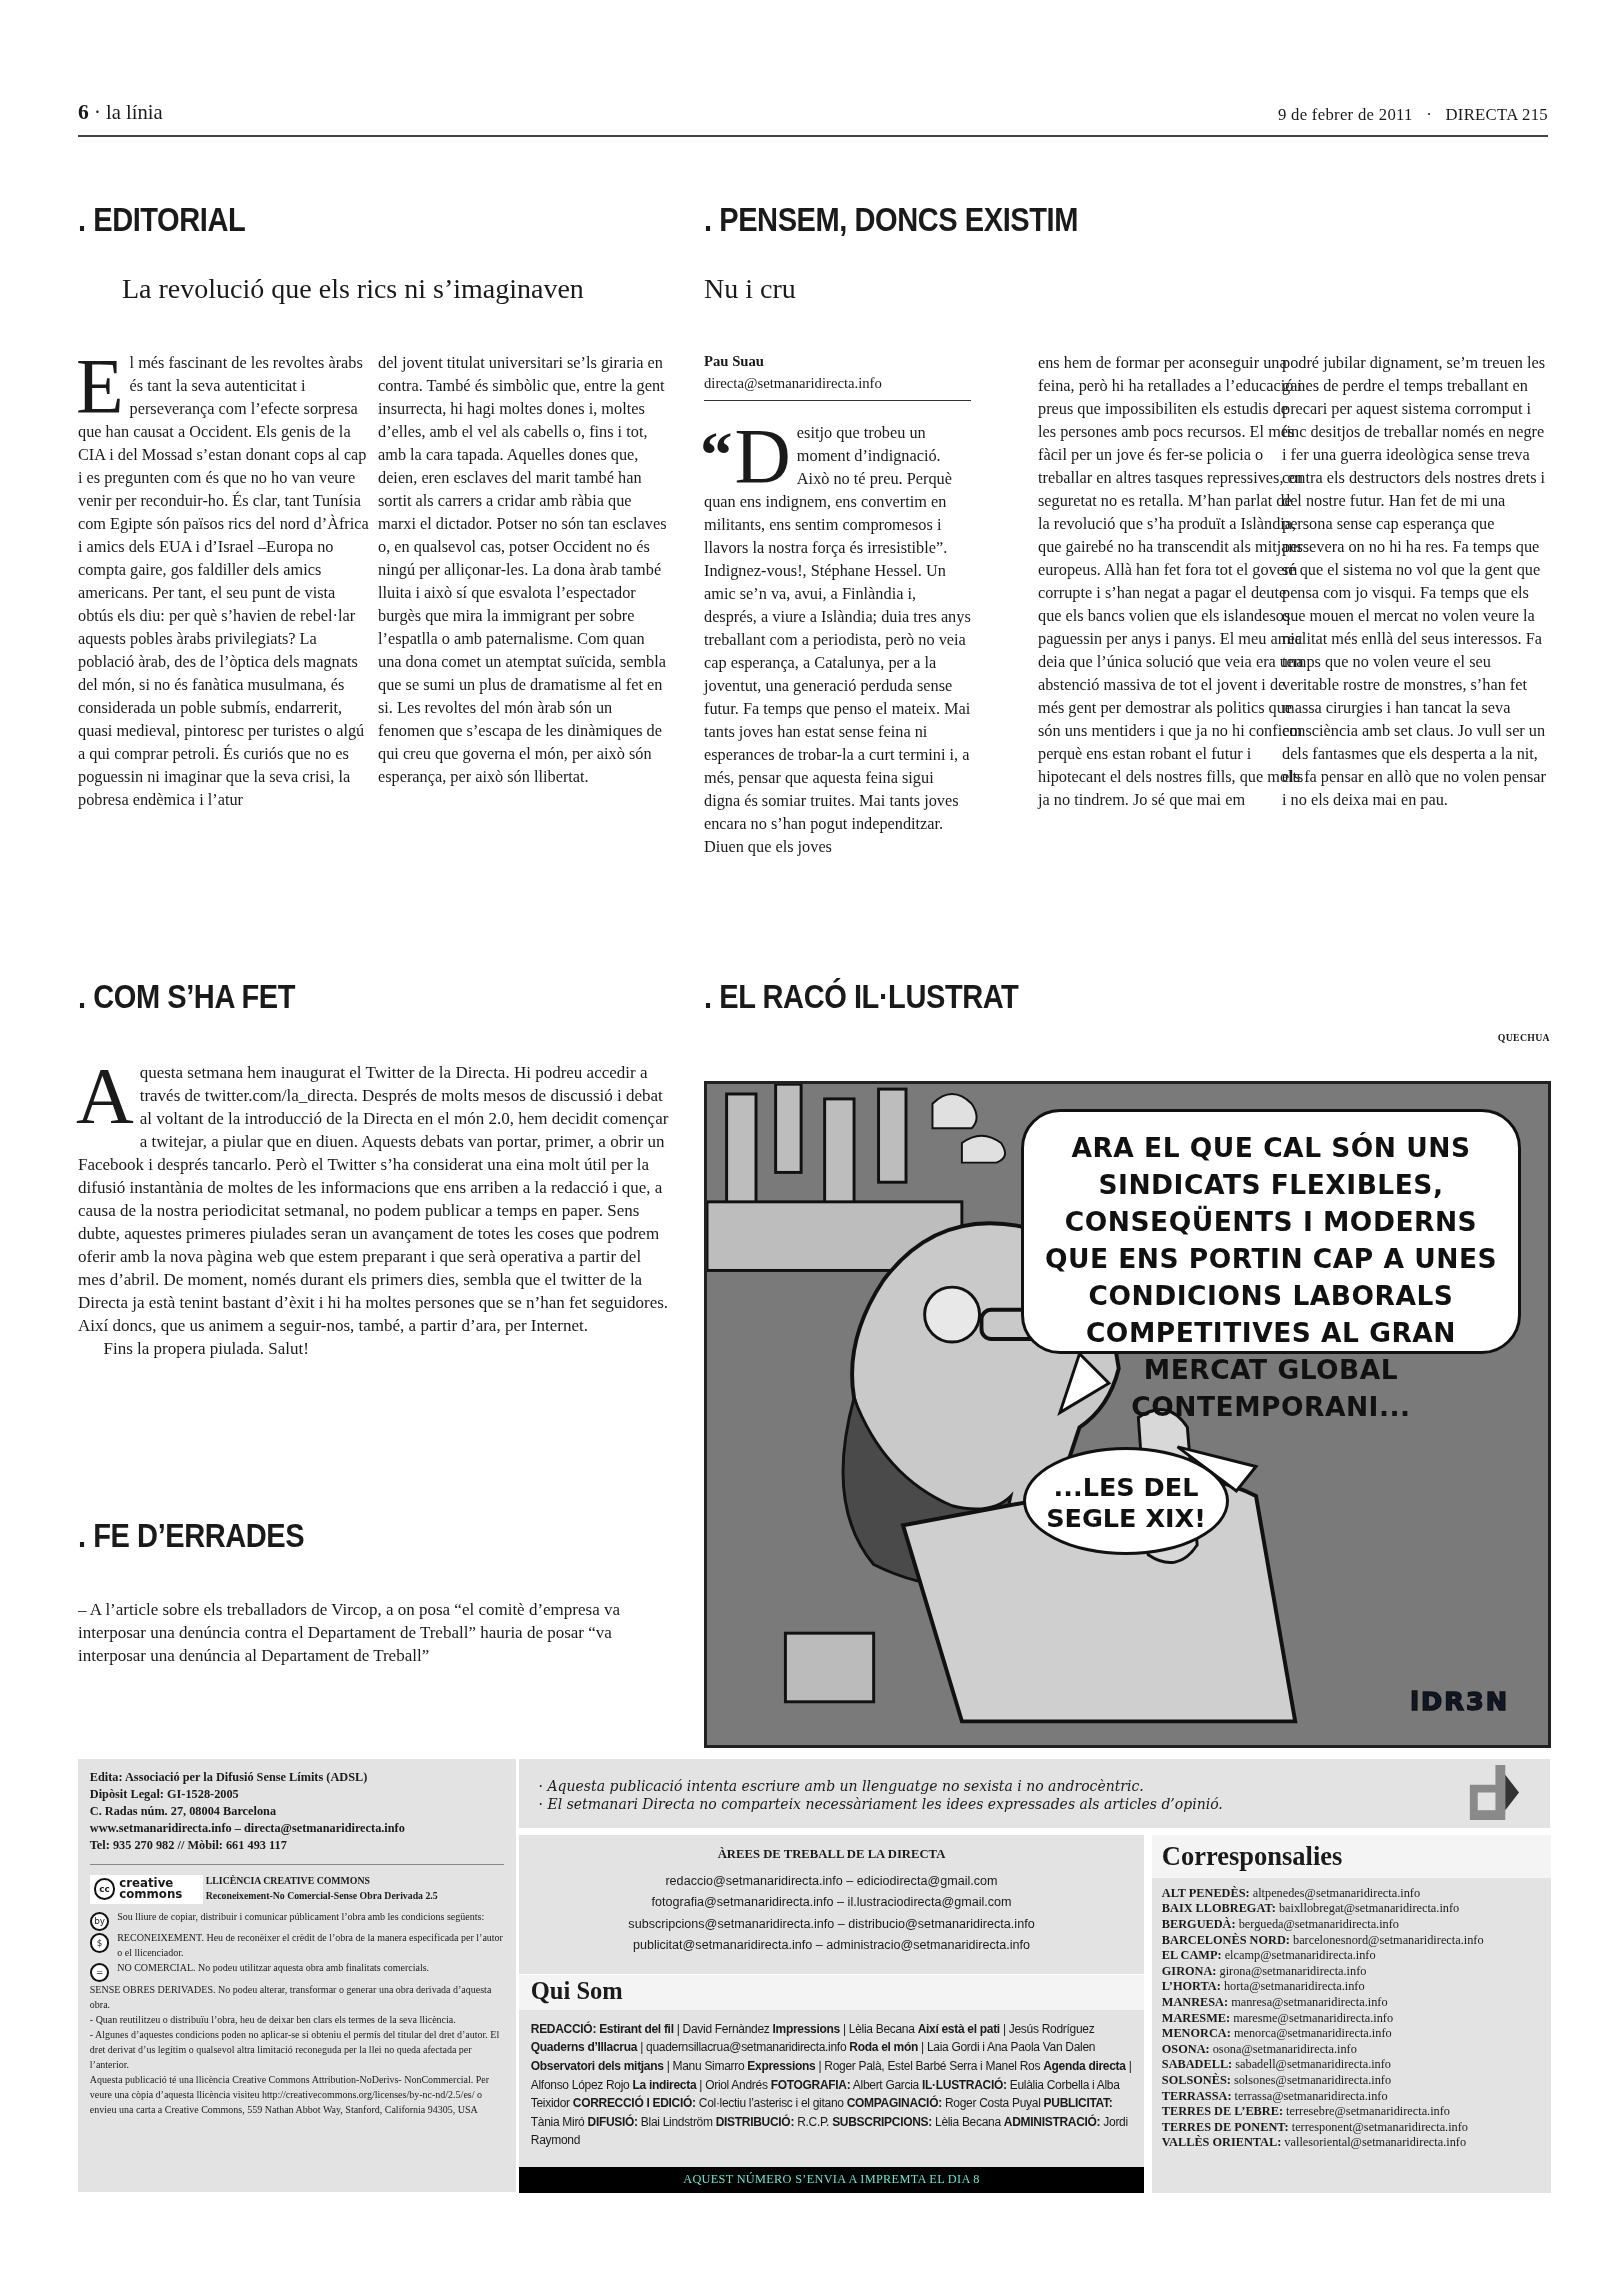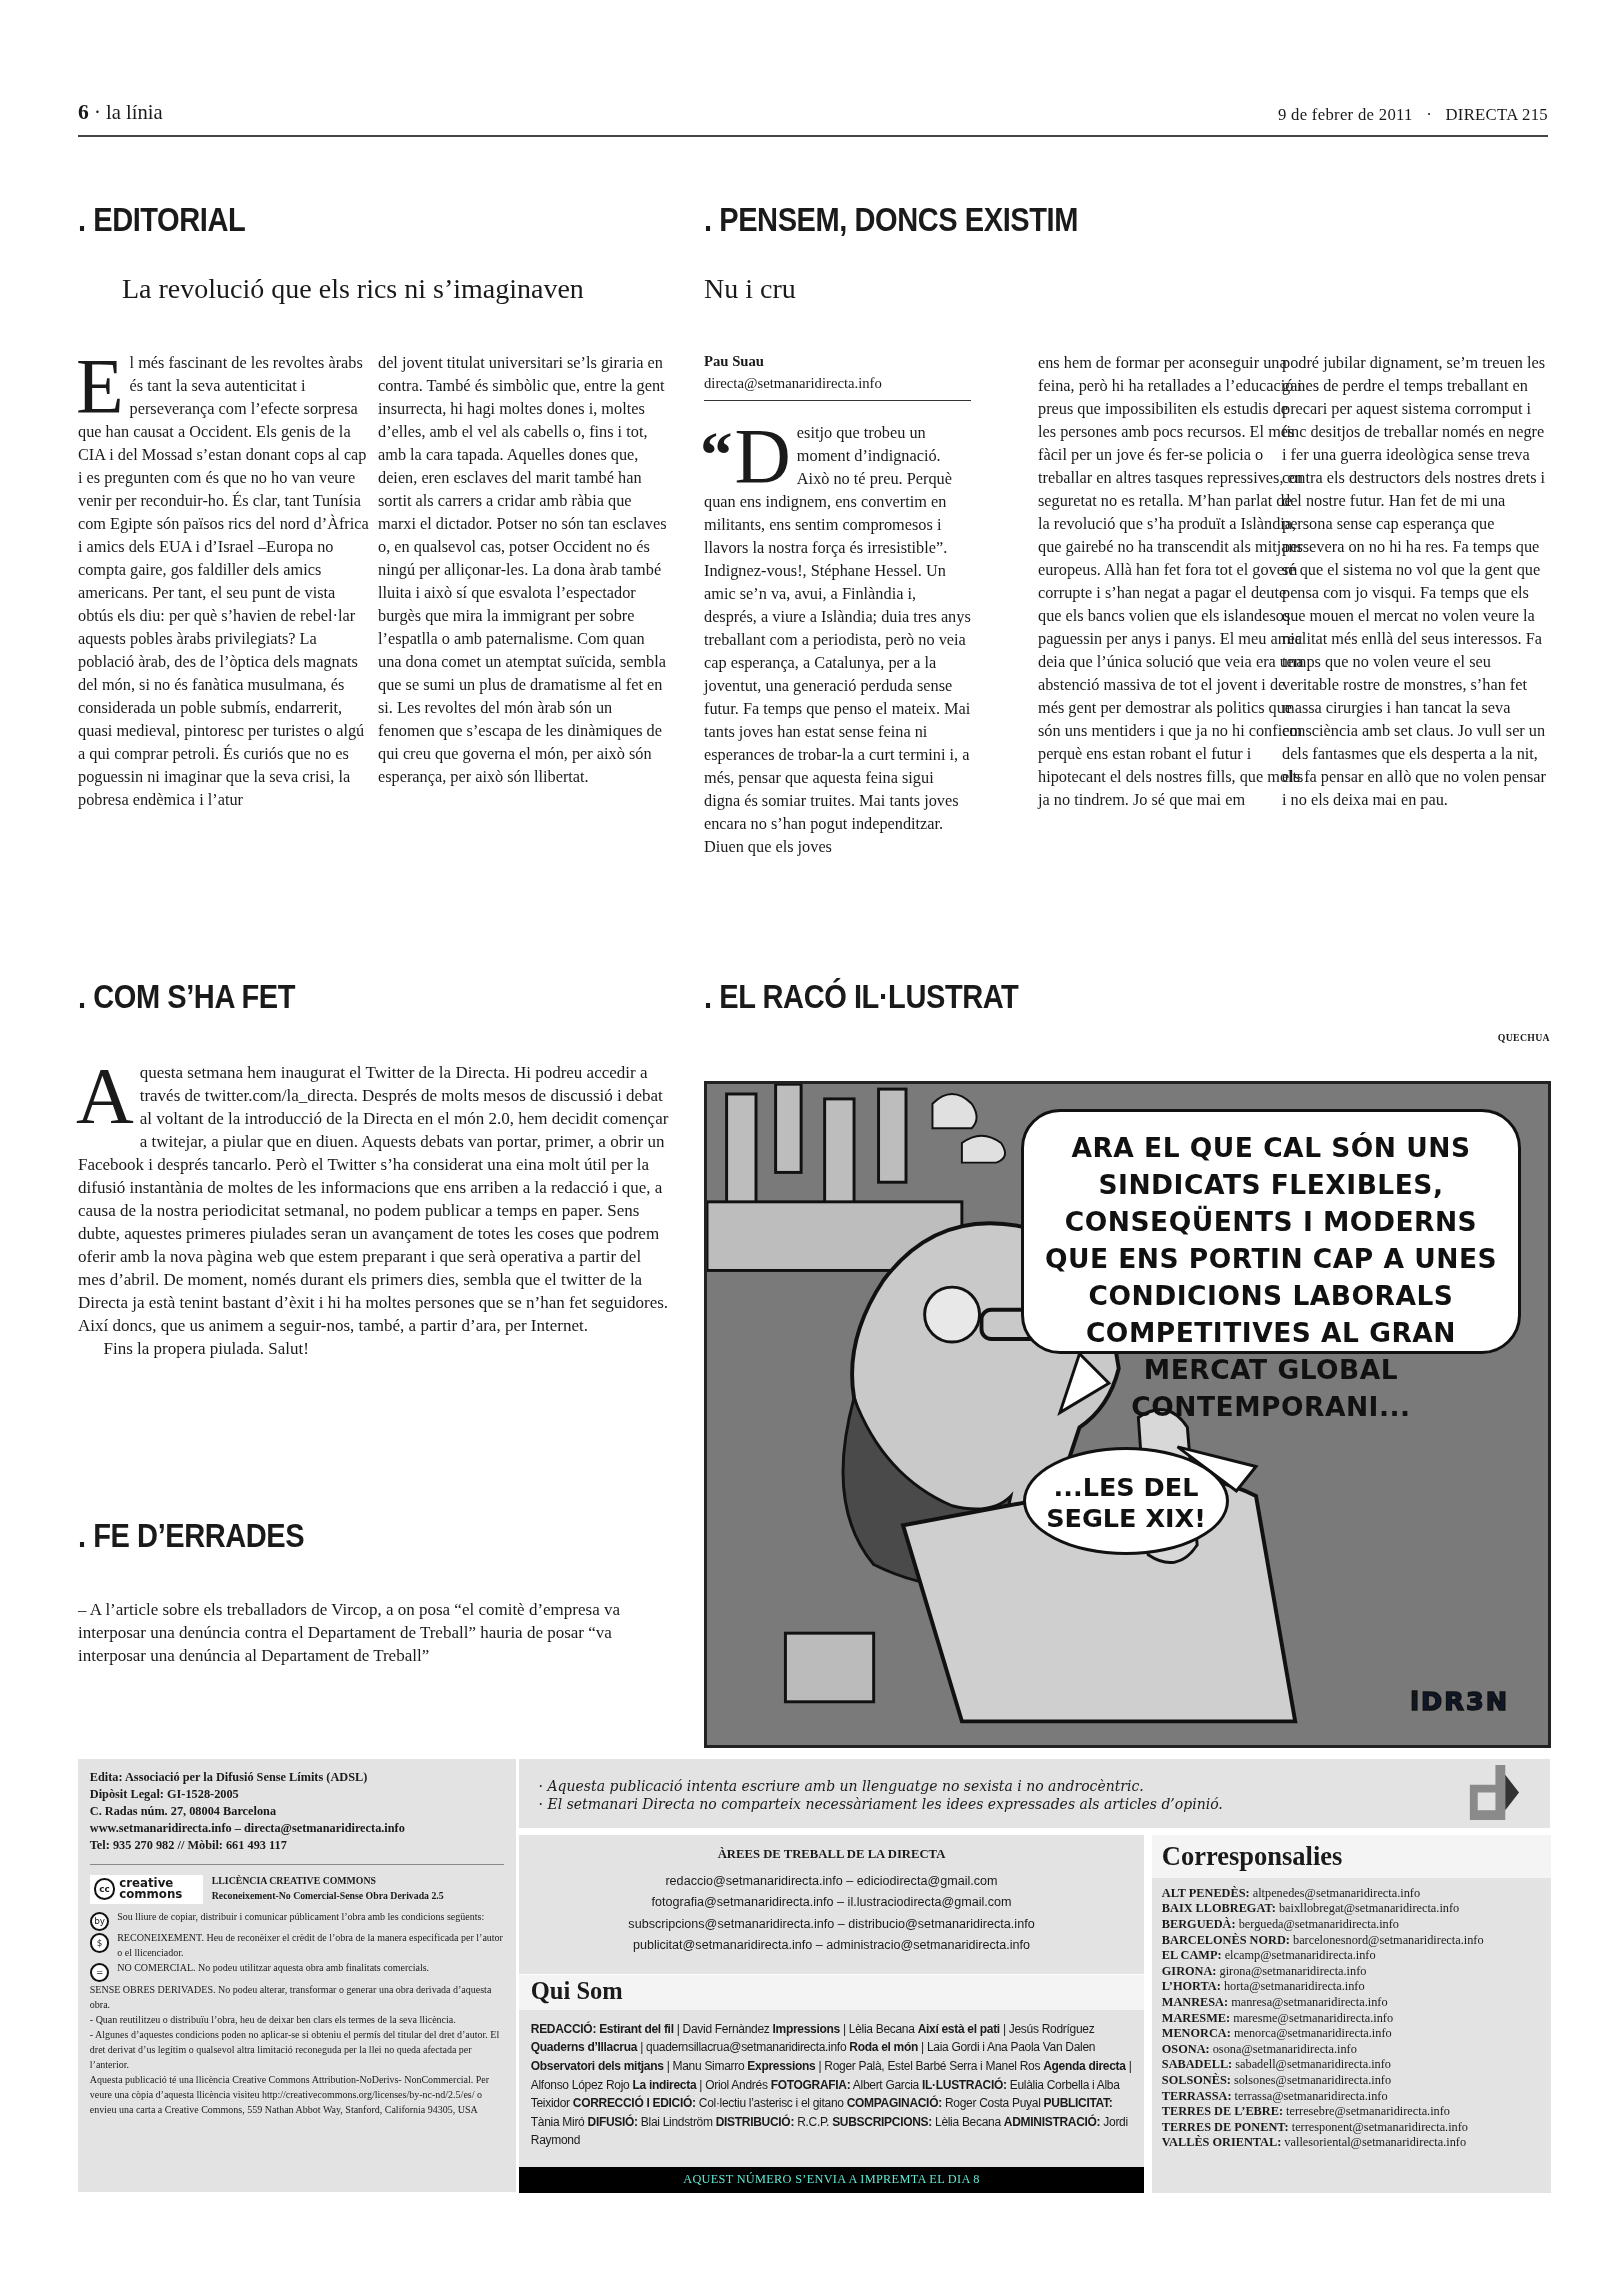--- a/index.html
+++ b/index.html
@@ -27,21 +27,21 @@
   .cartoon { position: absolute; left: 704px; top: 1081px; width: 847px; height: 667px; background: #7a7a7a; border: 3.9px solid #222; overflow: hidden; }
   .credit { position: absolute; right: 70px; top: 1032px; font-family: "Liberation Serif", serif; font-size: 9.8px; font-weight: bold; letter-spacing: 0.3px; }
   .bubble { position: absolute; background: #fff; border: 3.9px solid #111; font-family: "DejaVu Sans", sans-serif; font-weight: bold; color: #111; text-align: center; }
   .bubble-big { left: 314px; top: 24.5px; width: 500px; height: 245px; border-radius: 39px; font-size: 26.5px; line-height: 37px; padding: 17.6px 11.8px; letter-spacing: 0.5px; }
   .bubble-small { left: 316px; top: 363px; width: 206px; height: 108px; border-radius: 50%; font-size: 25.5px; line-height: 31px; padding: 21.6px 9.8px; }
   .signature { position: absolute; right: 39px; bottom: 29px; font-family: "DejaVu Sans", sans-serif; font-weight: bold; font-size: 25.5px; color: #0f172a; -webkit-text-stroke: 1.5px #111; letter-spacing: 2px; }
 
   .footer-box { position: absolute; background: #e3e3e3; }
   .imprint { left: 78px; top: 1759px; width: 438px; height: 433px; padding: 9.8px 11.8px; font-family: "Liberation Serif", serif; }
   .imprint .pub { font-size: 12.3px; line-height: 17px; font-weight: bold; border-bottom: 1px solid #888; padding-bottom: 9.8px; margin-bottom: 9.8px; }
-  .cc-row { display: flex; align-items: center; gap: 9px; margin-bottom: 5.9px; }
+  .cc-row { display: flex; align-items: center; gap: 3px; margin-bottom: 5.9px; }
   .cc-logo { background: #fff; width: 113px; height: 29px; display: flex; align-items: center; padding: 2px 3.9px; font-family: "DejaVu Sans", sans-serif; font-weight: bold; font-size: 11.8px; line-height: 10.8px; }
   .cc-logo .circle { width: 21.6px; height: 21.6px; border: 2.5px solid #111; border-radius: 50%; font-size: 8.8px; display: flex; align-items: center; justify-content: center; margin-right: 3.9px; }
   .cc-title { font-size: 9.8px; line-height: 14.7px; font-weight: bold; }
   .lic-item { display: flex; gap: 7.8px; font-size: 10px; line-height: 14.7px; }
   .lic-icon { flex: 0 0 19.6px; height: 19.6px; border-radius: 50%; border: 2px solid #111; background: #fff; font-size: 8.8px; font-family: "DejaVu Sans", sans-serif; display: flex; align-items: center; justify-content: center; margin-top: 2px; }
   .lic-text { font-size: 10px; line-height: 15px; }
 
   .notice { left: 519px; top: 1759px; width: 1031px; height: 69px; padding: 17.6px 19.6px; font-family: "DejaVu Serif", serif; font-style: italic; font-size: 14px; line-height: 18.6px; }
   .d-logo { position: absolute; right: 29px; top: 3.9px; width: 59px; height: 59px; }
 

